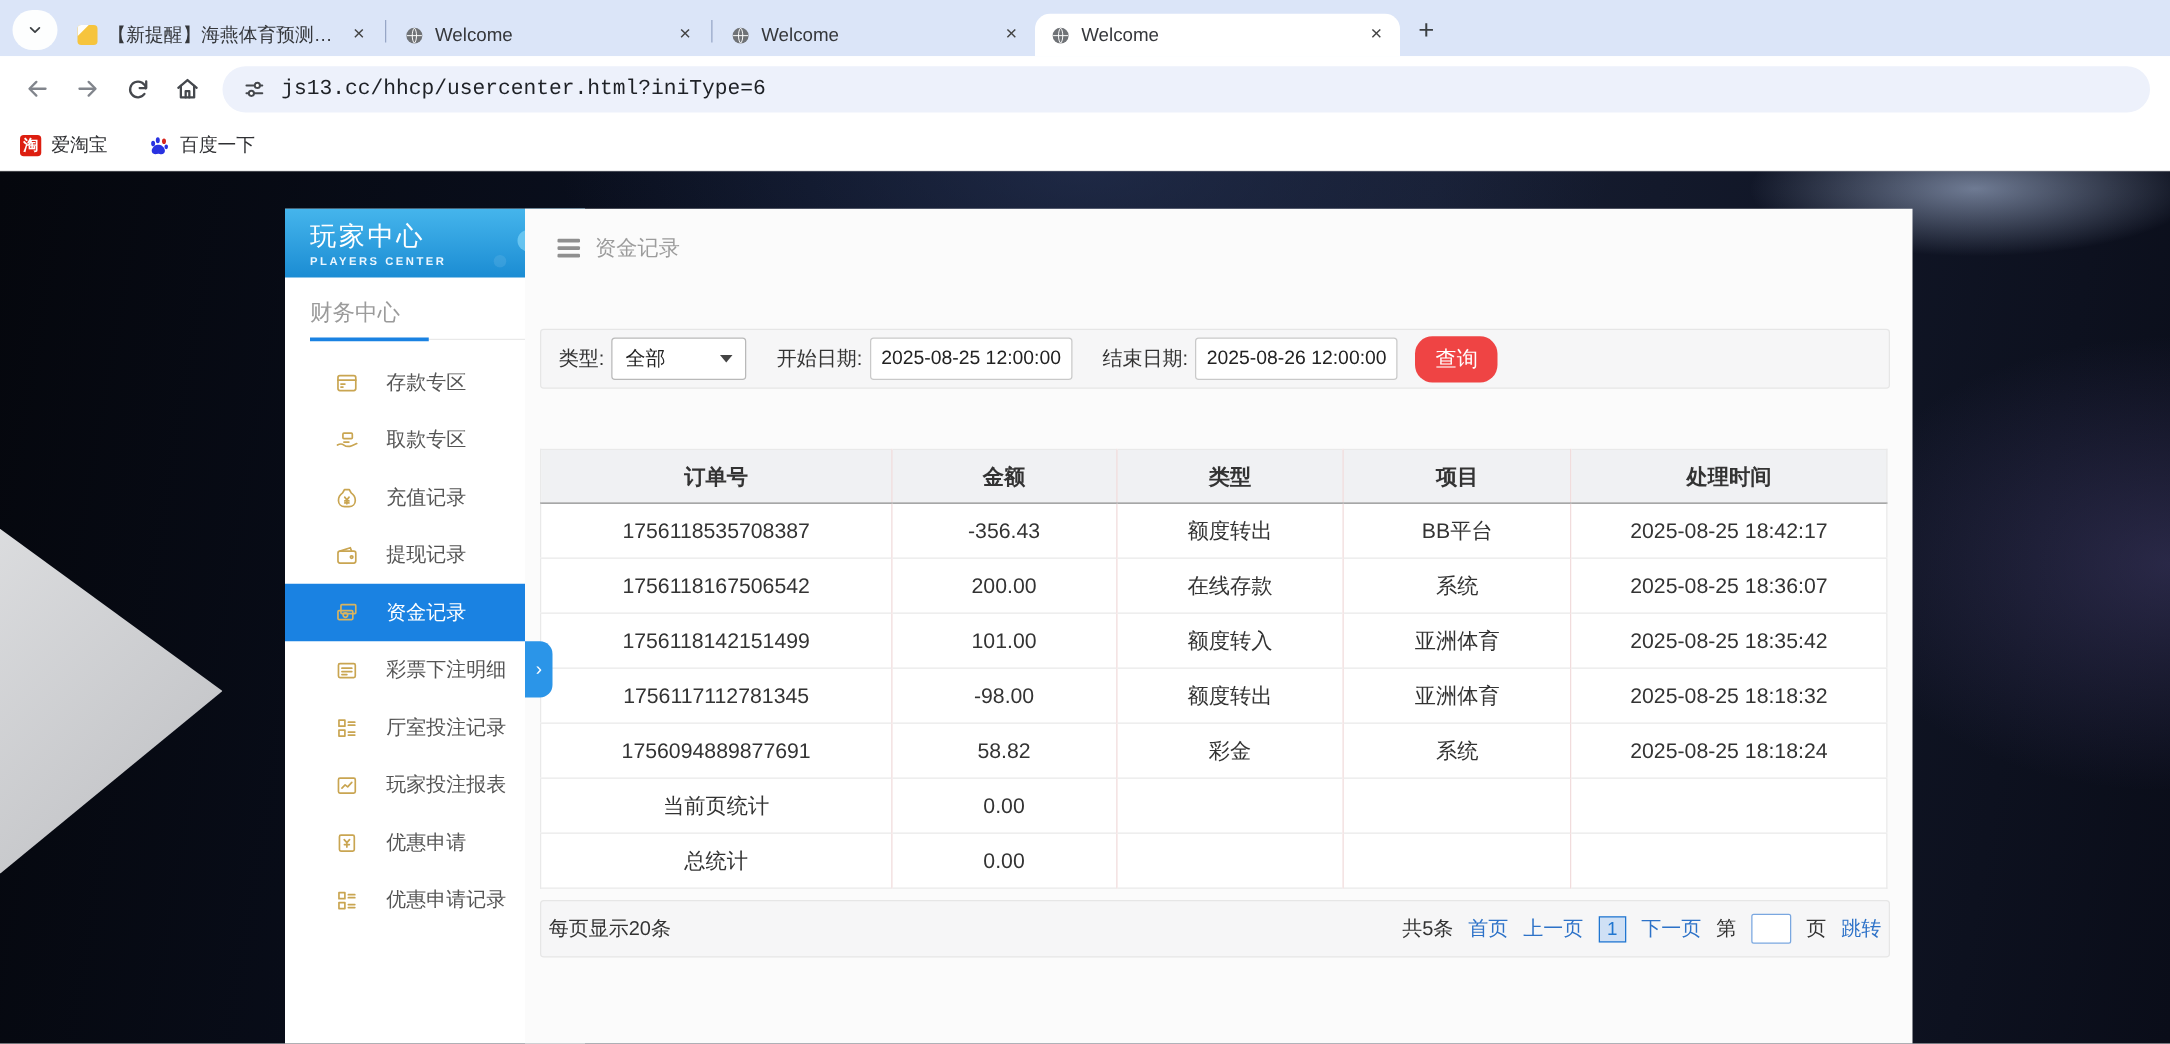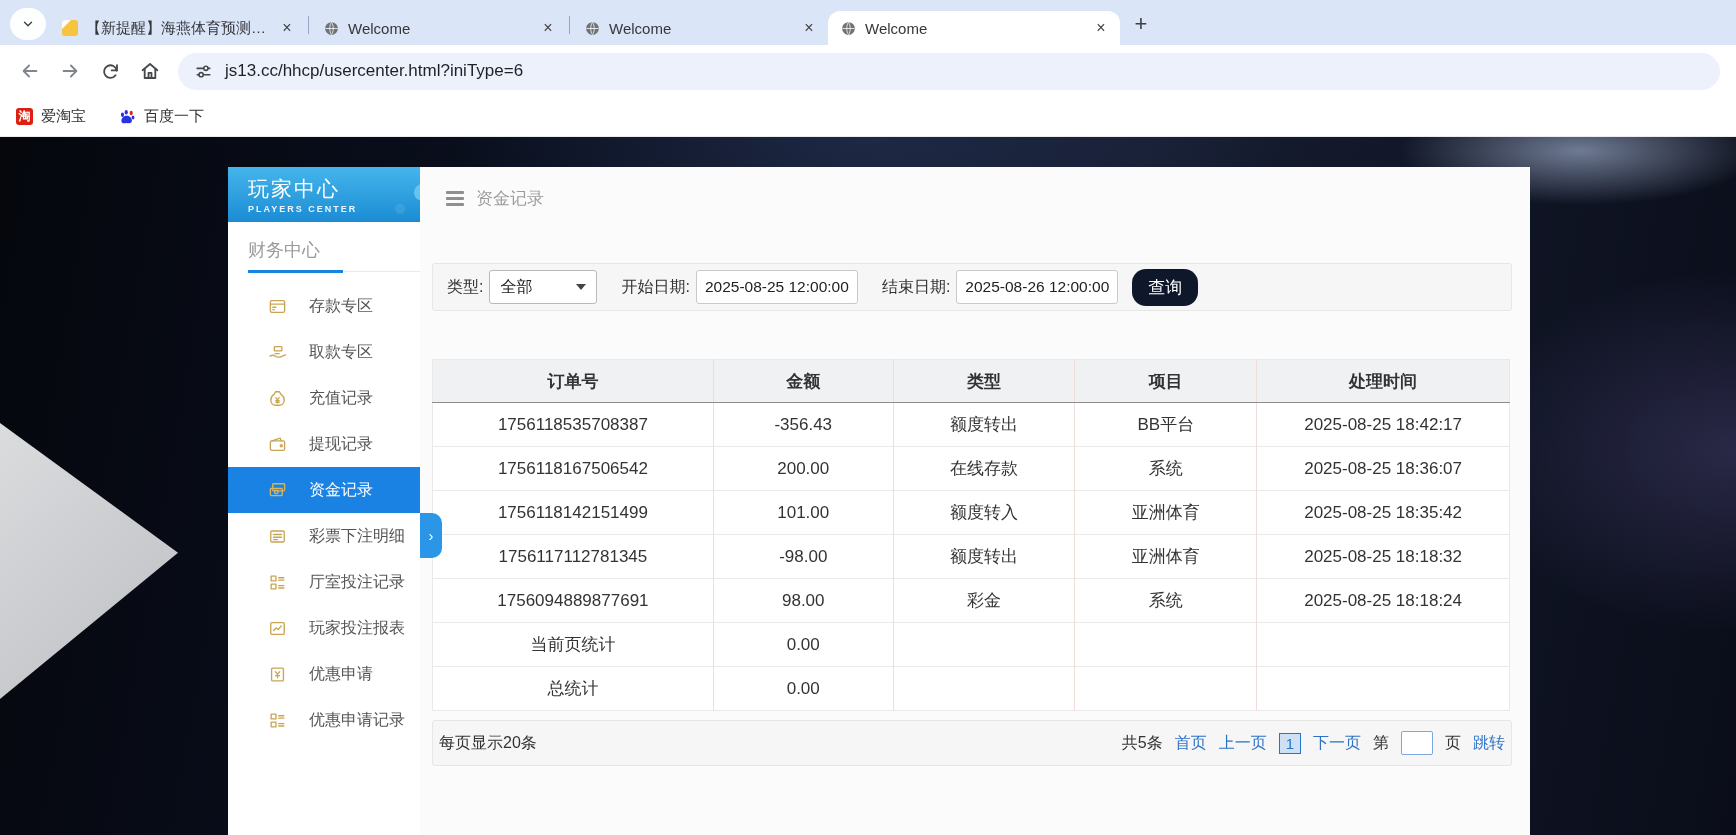--- a/index.html
+++ b/index.html
@@ -21,21 +21,21 @@
   .favicon { width:17px; height:17px; flex:0 0 auto; }
   .fav-yellow { position:relative; width:16px; height:16px; border-radius:3px; background:#f6c43d; overflow:hidden; }
   .fav-yellow::before { content:""; position:absolute; left:0; top:0; border-style:solid; border-width:9px 9px 0 0; border-color:#fdfdfd transparent transparent transparent; }
   .newtab { width:30px; height:30px; margin:0 0 6px 6px; display:flex; align-items:center; justify-content:center;
             font-size:22px; color:#3c4043; border-radius:50%; cursor:pointer; }
 
   
   .toolbar { height:52px; background:#fff; display:flex; align-items:center; padding:0 16px 0 10px; }
   .nav-btn { width:40px; height:40px; display:flex; align-items:center; justify-content:center; border-radius:50%; cursor:pointer; }
   .omnibox { flex:1; height:37px; margin-left:8px; background:#edf1fb; border-radius:19px; display:flex; align-items:center; padding:0 16px; gap:12px; }
-  .omnibox .url { font-size:17px; color:#1e2126; }
+  .omnibox .url { font-size:17px; color:#1e2126;font-family:Liberation Mono, monospace; }
 
   
   .bookmarks { height:40px; background:#fff; display:flex; align-items:center; gap:32px; padding-left:16px; border-bottom:1px solid #ececec; }
   .bookmark { display:flex; align-items:center; gap:8px; font-size:15px; color:#2f3033; cursor:pointer; }
   .bm-taobao { width:17px; height:17px; background:#dd1e10; border-radius:3px; color:#fff; font-size:12px; line-height:17px; text-align:center; font-weight:bold; }
 
   
   .page { position:relative; height:698px;
     background:
       radial-gradient(ellipse 300px 90px at 91% 2%, rgba(190,208,240,.55), transparent 60%),
@@ -76,21 +76,21 @@
 
   .filterbar { position:absolute; left:12px; top:96px; width:1080px; height:48px; background:#f6f6f7;
                border:1px solid #e6e6e6; border-radius:3px; display:flex; align-items:center; padding-left:14px; }
   .f-label { font-size:16px; color:#333; }
   .select { width:108px; height:34px; background:#fff; border:1px solid #b9b9b9; border-radius:3px; margin-left:6px;
             display:flex; align-items:center; justify-content:space-between; padding:0 10px; font-size:16px; color:#222; cursor:pointer; }
   .caret { width:0; height:0; border-left:5px solid transparent; border-right:5px solid transparent; border-top:6px solid #444; }
   .f-input { width:162px; height:34px; border:1px solid #c9c9c9; border-radius:3px; margin-left:6px; padding:0 8px;
              font-size:15.5px; color:#222; background:#fff; font-family:"Liberation Sans","DejaVu Sans",sans-serif; }
   .gap { width:24px; }
-  .btn-query { margin-left:14px; height:37px; padding:0 16px; background:#0f172a; border:none; border-radius:14px;
+  .btn-query { margin-left:14px; height:37px; padding:0 16px; background:#ef4444; border:none; border-radius:14px;
                color:#fff; font-size:17px; cursor:pointer; font-family:Liberation Mono, monospace; }
 
   .tablewrap { position:absolute; left:12px; top:173px; width:1080px; }
   table { border-collapse:collapse; width:1078px; background:#fff; border:1px solid #e9e9e9;margin-top:19px; }
   th { height:43px; background:#f0f1f3; font-size:17px; color:#333; font-weight:bold; border-bottom:1px solid #8d8d8d; }
   td { height:44px; font-size:17px; color:#333; text-align:center; border-top:1px solid #e9e9e9; }
   th + th, td + td { border-left:1px solid #f1dcdc; }
   .col-order{width:281px;} .col-amount{width:180px;} .col-type{width:182px;} .col-item{width:182px;} .col-time{width:253px;}
 
   .pagebar { position:absolute; left:12px; top:553px; width:1080px; height:46px; background:#f6f6f7;
@@ -376,21 +376,21 @@
             </tr>
             <tr>
               <td>1756117112781345</td>
               <td>-98.00</td>
               <td>额度转出</td>
               <td>亚洲体育</td>
               <td>2025-08-25 18:18:32</td>
             </tr>
             <tr>
               <td>1756094889877691</td>
-              <td>98.00</td>
+              <td>58.82</td>
               <td>彩金</td>
               <td>系统</td>
               <td>2025-08-25 18:18:24</td>
             </tr>
             <tr>
               <td>当前页统计</td>
               <td>0.00</td>
               <td></td>
               <td></td>
               <td></td>

